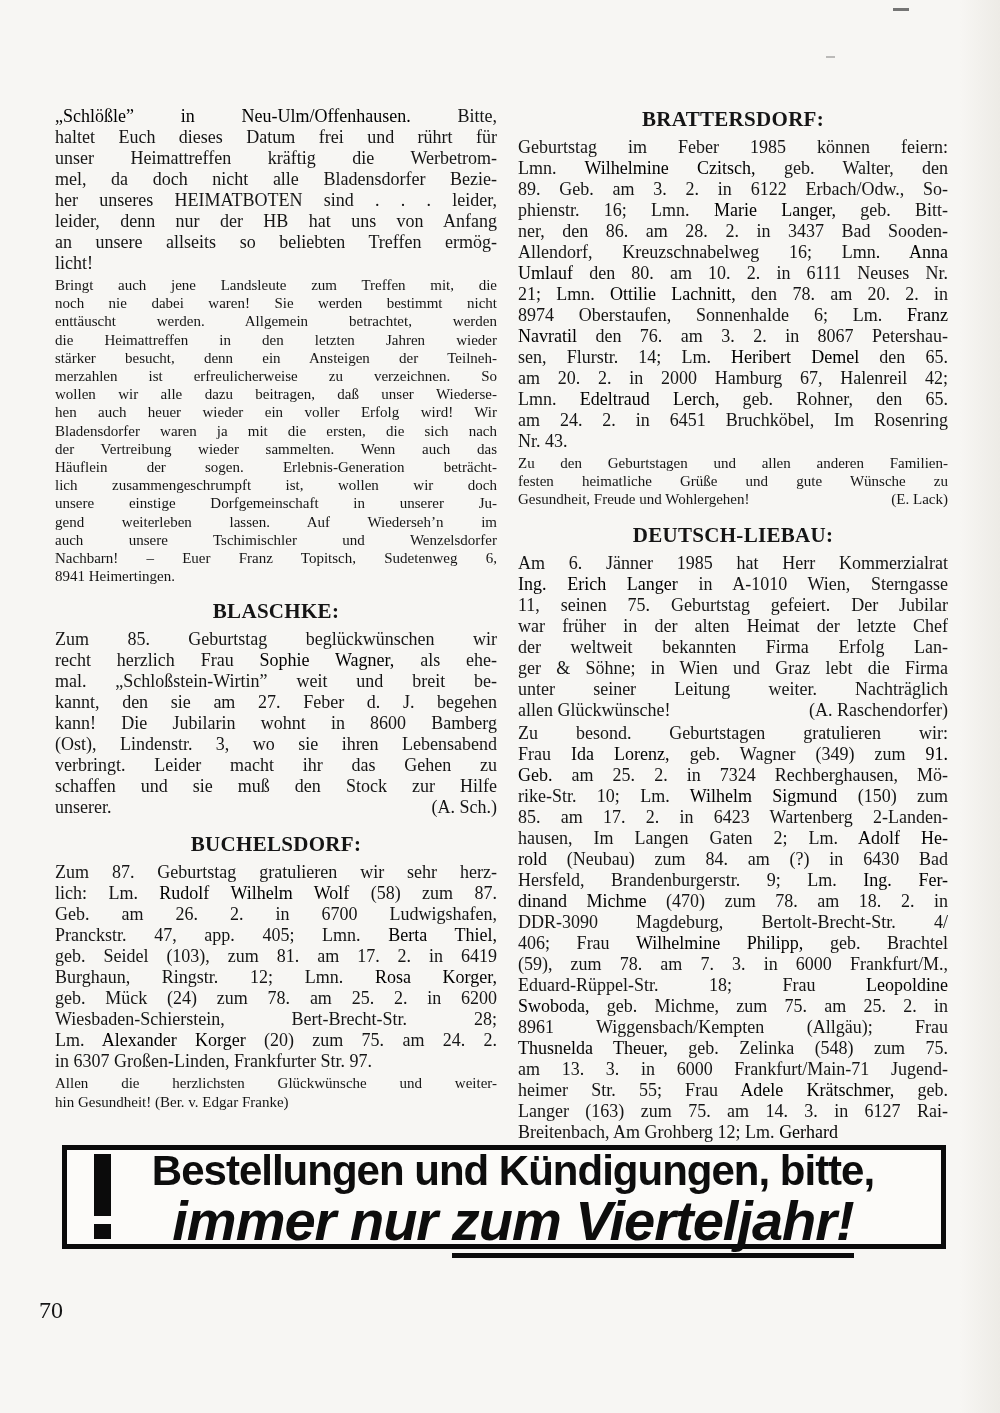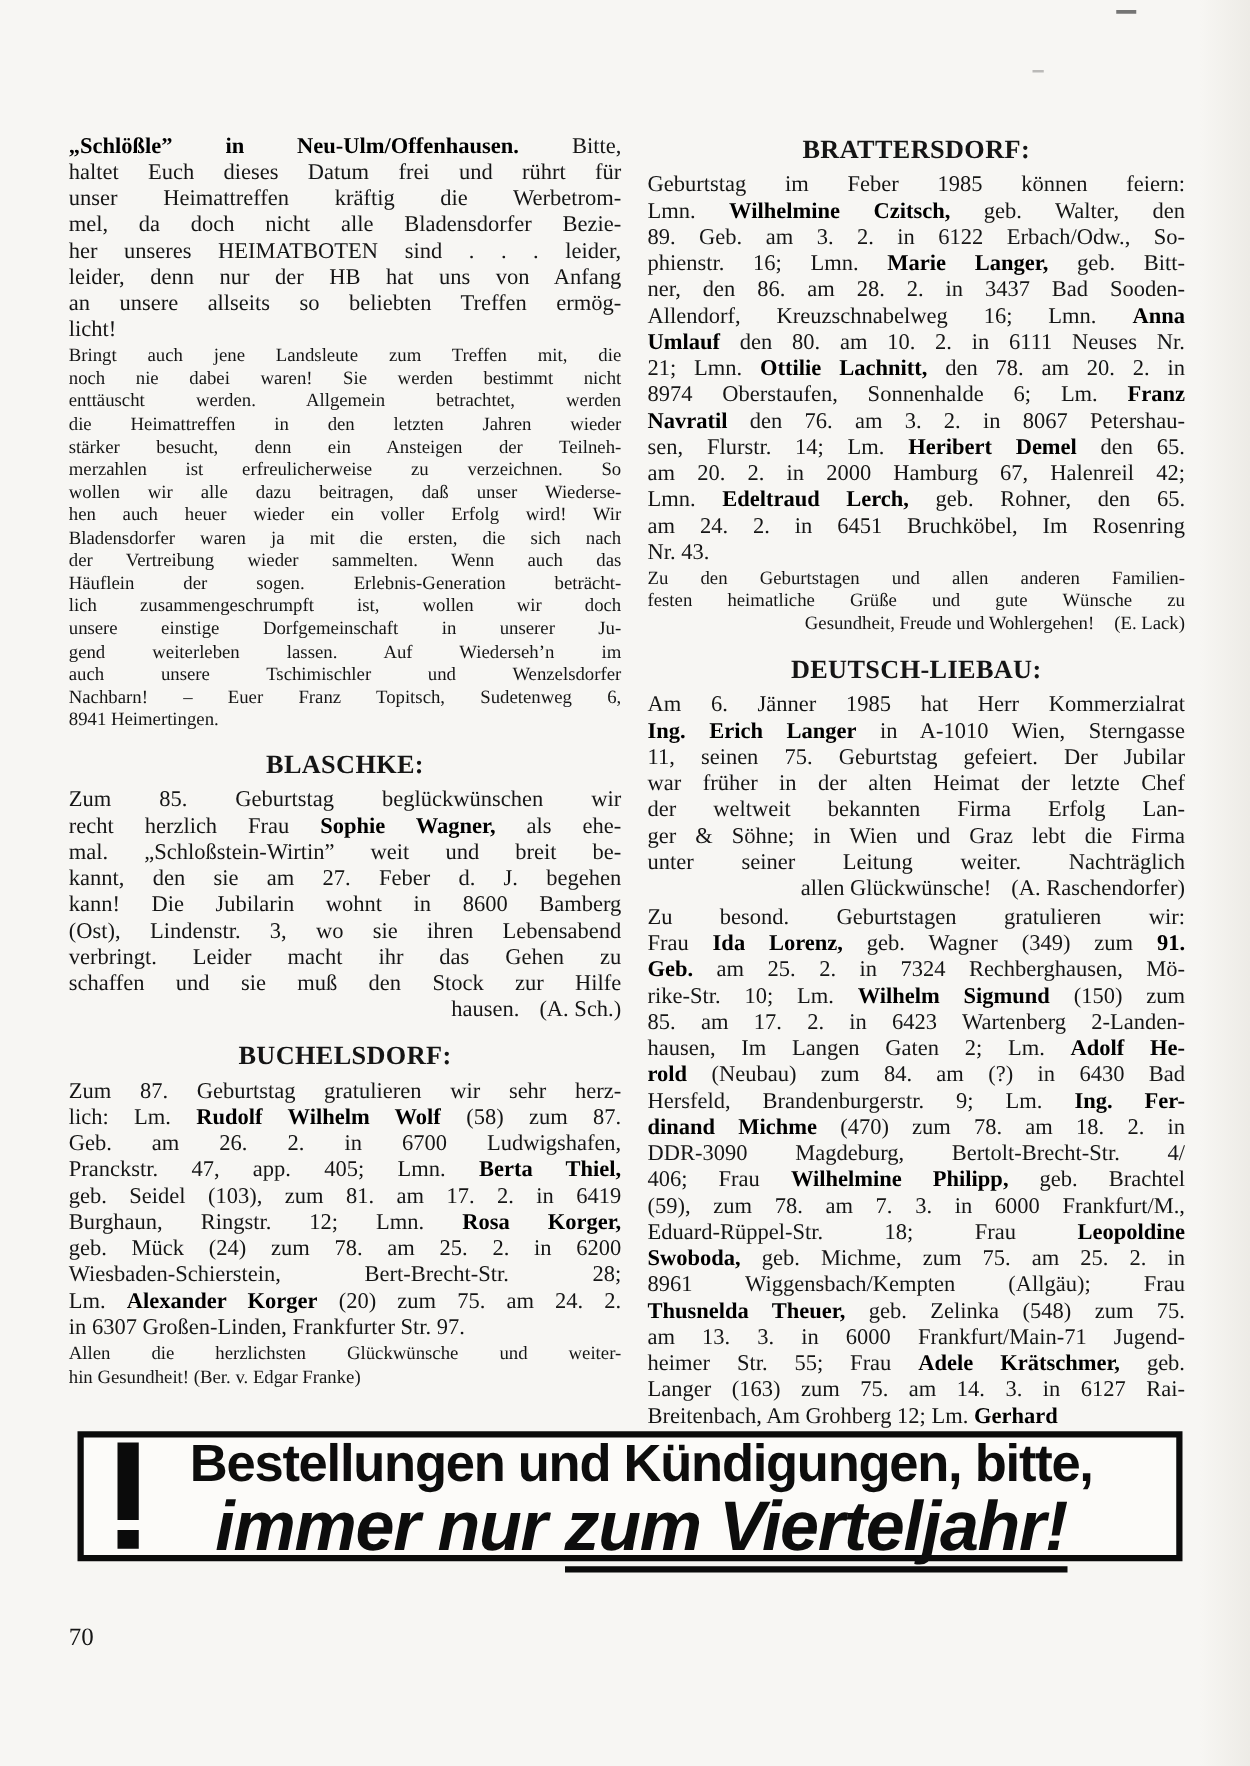--- a/index.html
+++ b/index.html
@@ -30,25 +30,24 @@
   .para.normal .line{font-size:18px;line-height:21px;}
   .para.small  .line{font-size:15px;line-height:18.2px;}
   .line{white-space:nowrap;}
   .line.just{
     white-space:normal;
     text-align:justify;
     text-align-last:justify;
   }
   .line.spread{
     display:flex;
-    justify-content:flex-end;
+    justify-content:space-between;
     white-space:normal;
-    gap:16px;
-  }
-  .line b{font-weight:bold;color:#000;}
+  }
+  .line b{font-weight:normal;color:#000;}
   .banner{
     position:absolute;
     left:62px;top:1145px;
     width:884px;height:104px;
     box-sizing:border-box;
     border:5px solid #0b0b0b;
     background:#fcfbf9;
     display:flex;align-items:center;
     font-family:"Liberation Sans","DejaVu Sans",sans-serif;
   }
@@ -76,22 +75,22 @@
     font-weight:bold;font-style:italic;
     letter-spacing:-1px;
     white-space:nowrap;
   }
   .b2 .ul{
     border-bottom:5px solid #0b0b0b;
     padding-bottom:1px;
   }
   .pageno{
     position:absolute;
-    left:55px;top:1297px;
-    font-size:20px;line-height:26px;
+    left:39px;top:1297px;
+    font-size:24px;line-height:26px;
     color:#161616;
   }
   .artifact{position:absolute;background:#4a4a4a;}
   .a1{left:893px;top:8px;width:16px;height:3px;opacity:.75;}
   .a2{left:826px;top:56px;width:9px;height:2px;opacity:.35;}
 </style>
 </head>
 <body>
 
 <div class="page">
@@ -132,21 +131,21 @@
       <div class="para normal">
         <div class="line just">Zum 85. Geburtstag beglückwünschen wir</div>
         <div class="line just">recht herzlich Frau <b>Sophie Wagner,</b> als ehe-</div>
         <div class="line just">mal. „Schloßstein-Wirtin” weit und breit be-</div>
         <div class="line just">kannt, den sie am 27. Feber d. J. begehen</div>
         <div class="line just">kann! Die Jubilarin wohnt in 8600 Bamberg</div>
         <div class="line just">(Ost), Lindenstr. 3, wo sie ihren Lebensabend</div>
         <div class="line just">verbringt. Leider macht ihr das Gehen zu</div>
         <div class="line just">schaffen und sie muß den Stock zur Hilfe</div>
         <div class="line spread">
-          <span>hausen.</span>
+          <span>unserer.</span>
           <span>(A. Sch.)</span>
         </div>
       </div>
       <div class="heading">BUCHELSDORF:</div>
       <div class="para normal">
         <div class="line just">Zum 87. Geburtstag gratulieren wir sehr herz-</div>
         <div class="line just">lich: Lm. <b>Rudolf Wilhelm Wolf</b> (58) zum 87.</div>
         <div class="line just">Geb. am 26. 2. in 6700 Ludwigshafen,</div>
         <div class="line just">Pranckstr. 47, app. 405; Lmn. <b>Berta Thiel,</b></div>
         <div class="line just">geb. Seidel (103), zum 81. am 17. 2. in 6419</div>

